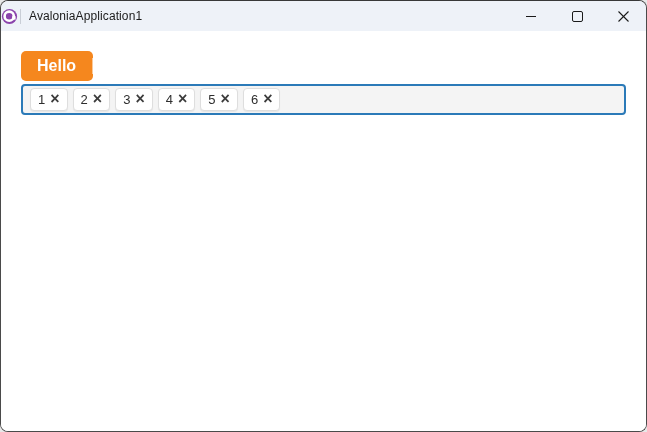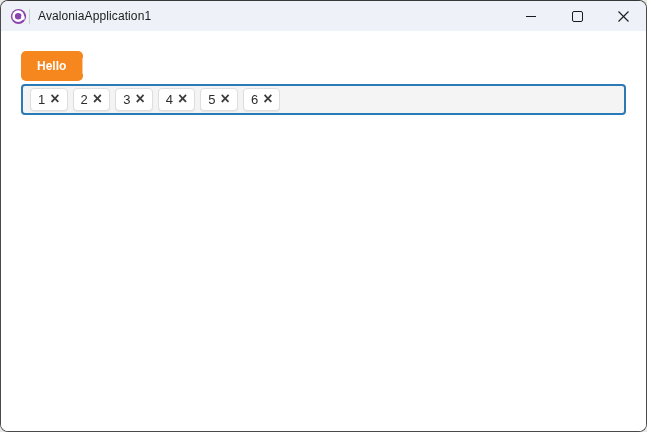--- a/index.html
+++ b/index.html
@@ -20,21 +20,20 @@
     border-radius: 8px;
     overflow: hidden;
   }
 
   
   .titlebar {
     height: 30px;
     background: var(--titlebar-bg, #eef2f8);
     display: flex;
     align-items: center;
-    padding-left: 9px;
     user-select: none;
   }
   .app-icon {
     width: 17px;
     height: 17px;
     display: inline-flex;
     align-items: center;
     justify-content: center;
   }
   .titlebar-sep {
@@ -95,21 +94,21 @@
     background: var(--accent-orange, #f5871e);
     border-radius: 5px;
     overflow: hidden;
   }
   .split-button button {
     border: none;
     background: transparent;
     color: #ffffff;
     font-family: "Liberation Sans", sans-serif;
     font-weight: 700;
-    font-size: 12px;
+    font-size: 16px;
     height: 30px;
     padding: 0 16px;
     cursor: default;
   }
   .split-divider {
     width: 1px;
     height: 16px;
     background: rgba(255,255,255,0.55);
   }
 

